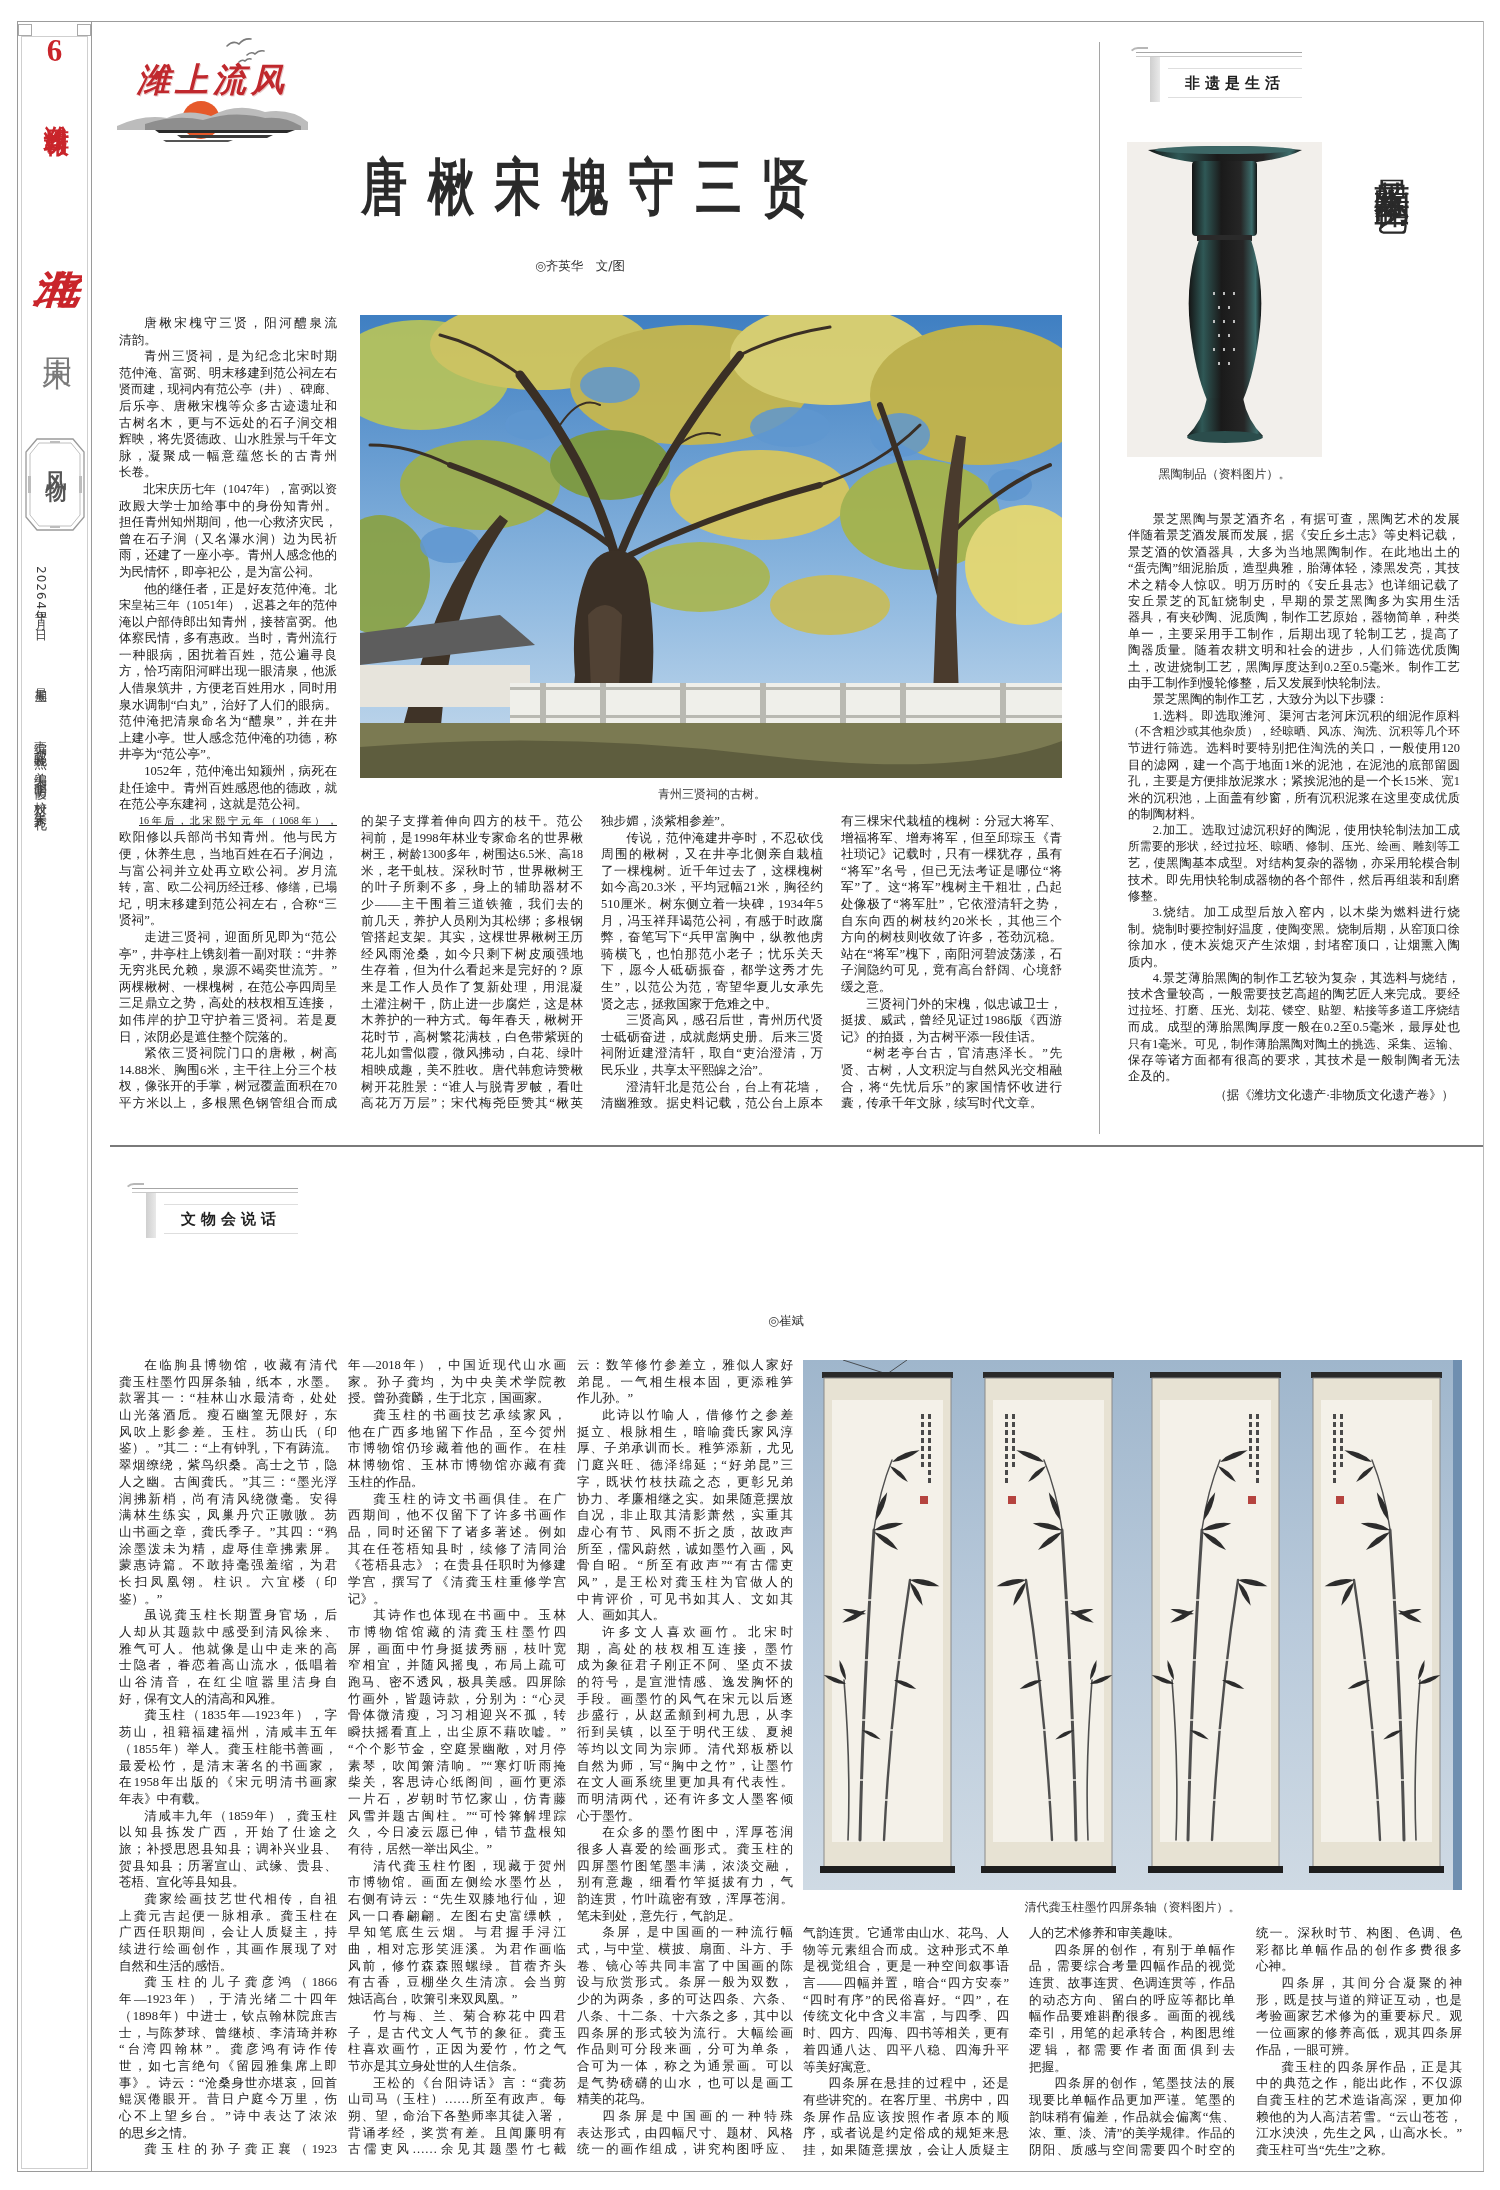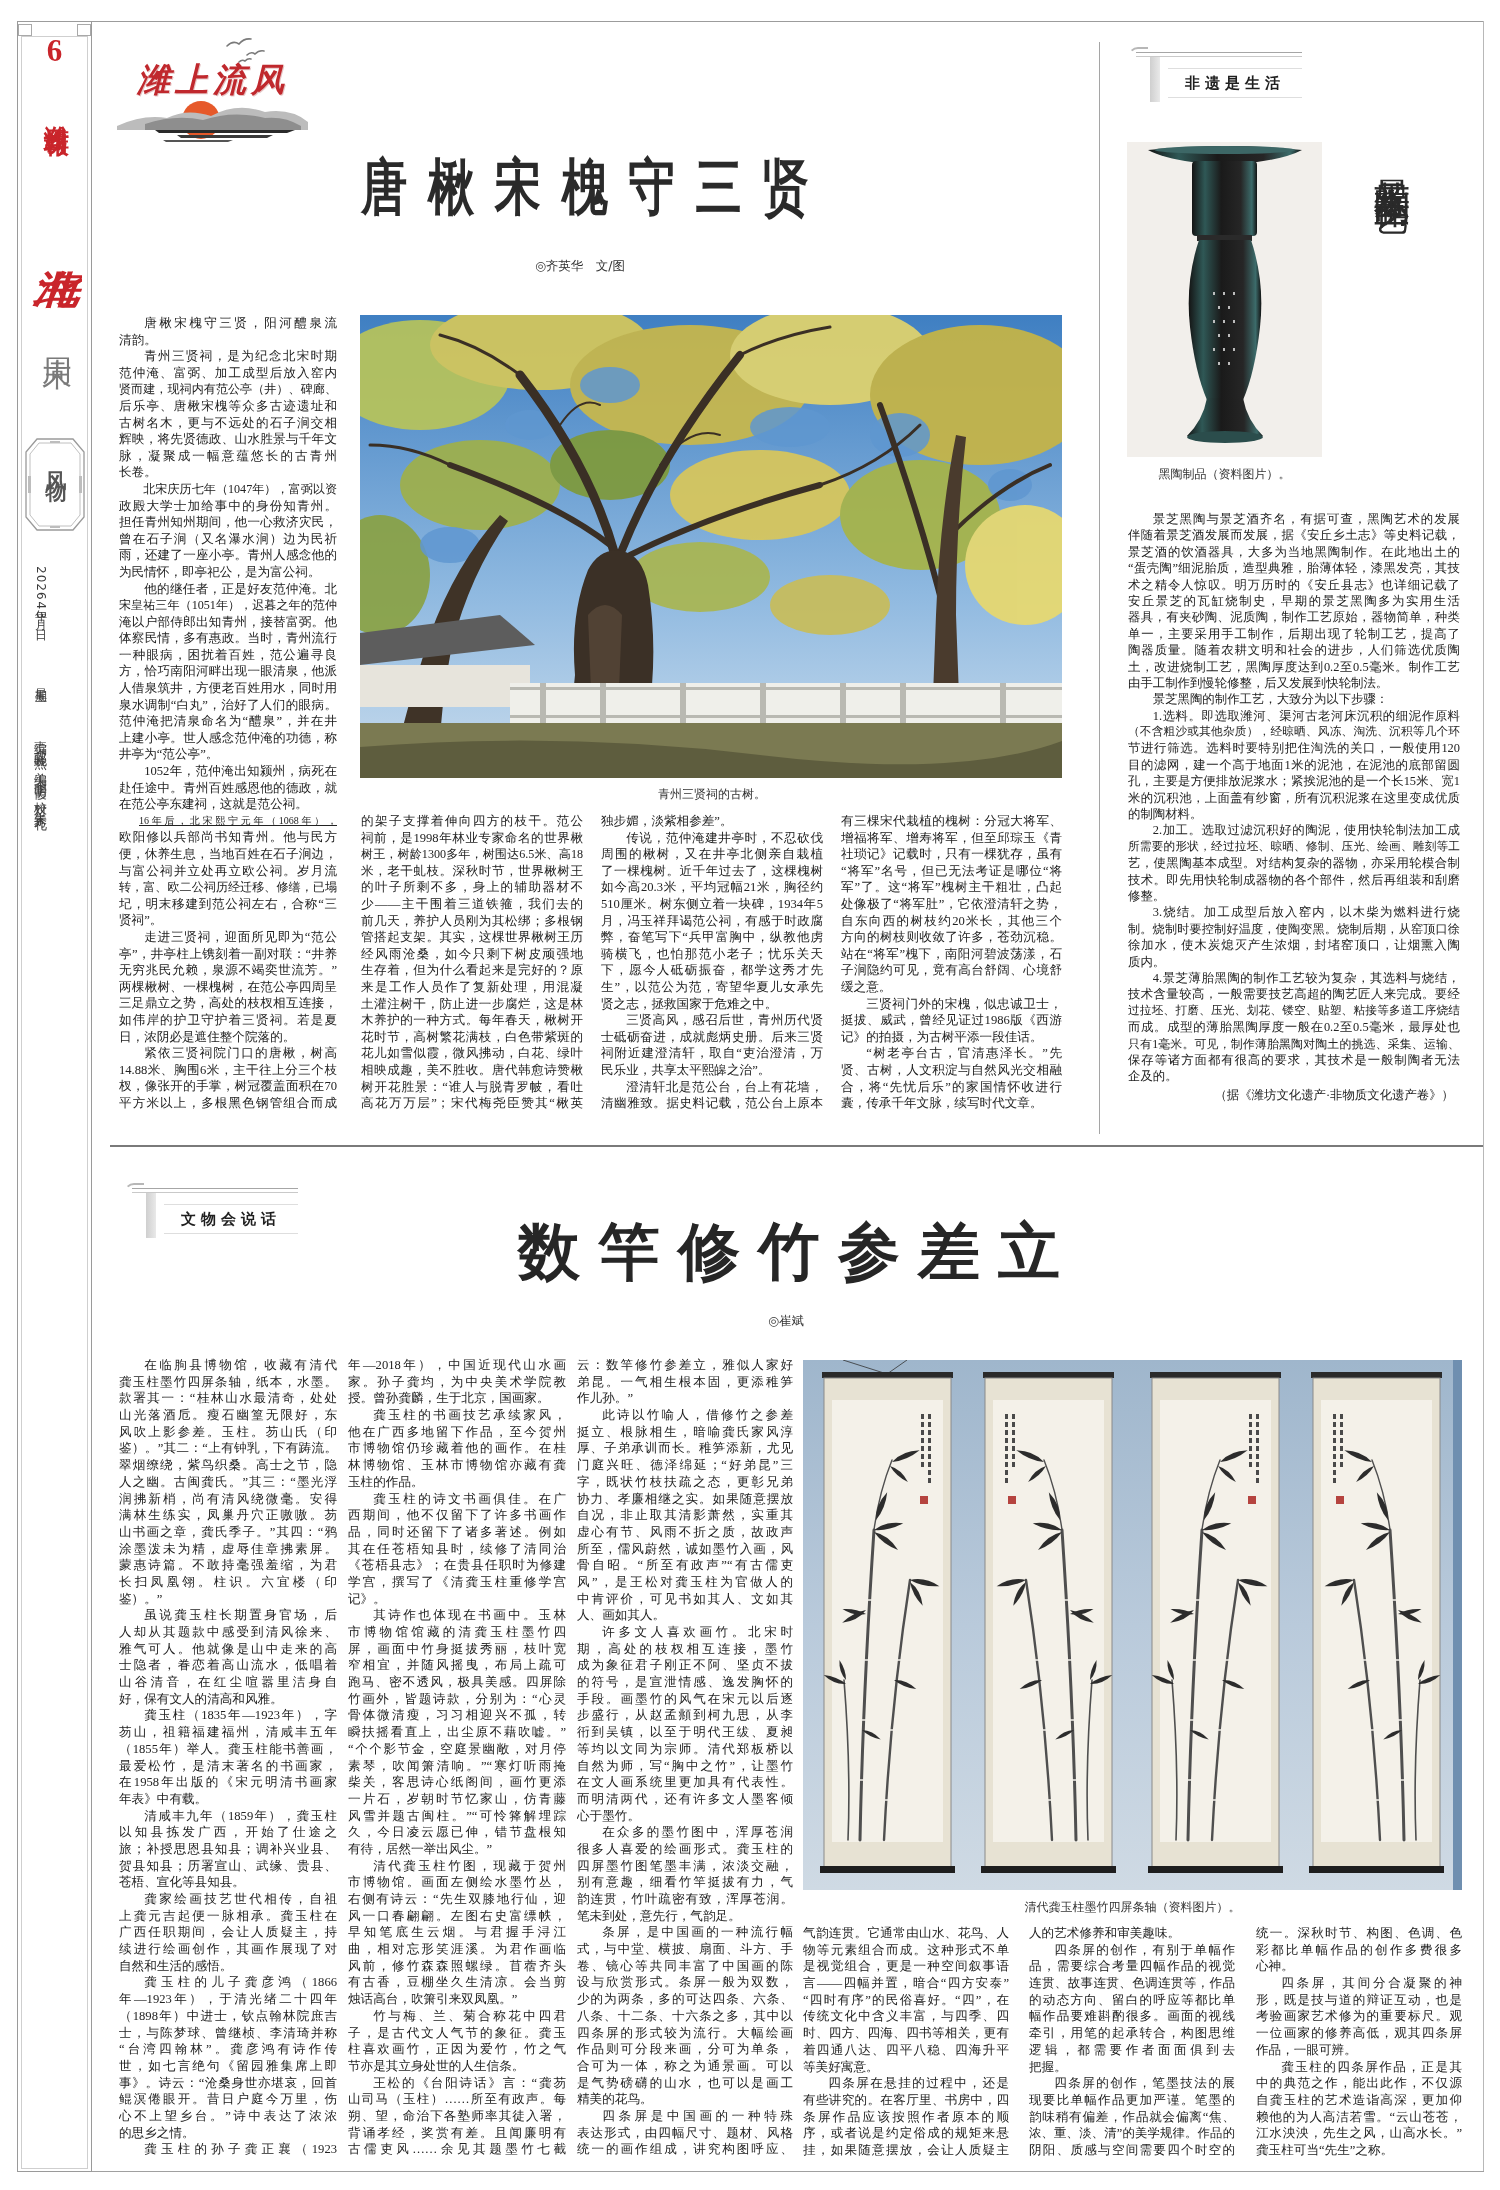--- a/index.html
+++ b/index.html
@@ -184,21 +184,21 @@
     </g>
     <rect x="0" y="408" width="702" height="55" fill="#7b7a52"></rect>
     <path d="M0 432 Q200 416 400 440 T702 426 L702 463 L0 463 Z" fill="#5e5d3e"></path>
   </svg>
   <div class="caption" style="left:612px;top:786px;width:200px">青州三贤祠的古树。</div>
 
   <div class="col top-col" style="left:119px;top:315px;width:218px">
       <div class="ln ind" style="">唐楸宋槐守三贤，阳河醴泉流</div>
       <div class="ln end" style="">清韵。</div>
       <div class="ln ind" style="">青州三贤祠，是为纪念北宋时期</div>
-      <div class="ln" style="">范仲淹、富弼、加工成型后放入窑内</div>
+      <div class="ln" style="">范仲淹、富弼、明末移建到范公祠左右</div>
       <div class="ln" style="font-size: 12.1px;">贤而建，现祠内有范公亭（井）、碑廊、</div>
       <div class="ln" style="">后乐亭、唐楸宋槐等众多古迹遗址和</div>
       <div class="ln" style="">古树名木，更与不远处的石子涧交相</div>
       <div class="ln" style="">辉映，将先贤德政、山水胜景与千年文</div>
       <div class="ln" style="">脉，凝聚成一幅意蕴悠长的古青州</div>
       <div class="ln end" style="">长卷。</div>
       <div class="ln ind" style="font-size: 12.1px;">北宋庆历七年（1047年），富弼以资</div>
       <div class="ln" style="">政殿大学士加给事中的身份知青州。</div>
       <div class="ln" style="">担任青州知州期间，他一心救济灾民，</div>
       <div class="ln" style="">曾在石子涧（又名瀑水涧）边为民祈</div>
@@ -388,21 +388,20 @@
 
   <div class="rule" style="left:110px;top:1145px;width:1373px;height:2px;background:#7a7a7a"></div>
 
   <div class="badge" style="left:124px;top:1182px">
     <div class="eave"></div>
     <div class="roof"></div>
     <div class="pillar"></div>
     <div class="label">文物会说话</div>
   </div>
 
-  <div class="title-bottom">数竿修竹参差立</div>
   <div class="byline" style="left:686px;top:1313px;width:200px">◎崔斌</div>
 
   <div class="col bot-col" style="left:119px;top:1357px;width:218px">
       <div class="ln ind" style="">在临朐县博物馆，收藏有清代</div>
       <div class="ln" style="">龚玉柱墨竹四屏条轴，纸本，水墨。</div>
       <div class="ln" style="">款署其一：“桂林山水最清奇，处处</div>
       <div class="ln" style="">山光落酒卮。瘦石幽篁无限好，东</div>
       <div class="ln" style="">风吹上影参差。玉柱。芴山氏（印</div>
       <div class="ln" style="">鉴）。”其二：“上有钟乳，下有踌流。</div>
       <div class="ln" style="">翠烟缭绕，紫鸟织桑。高士之节，隐</div>

